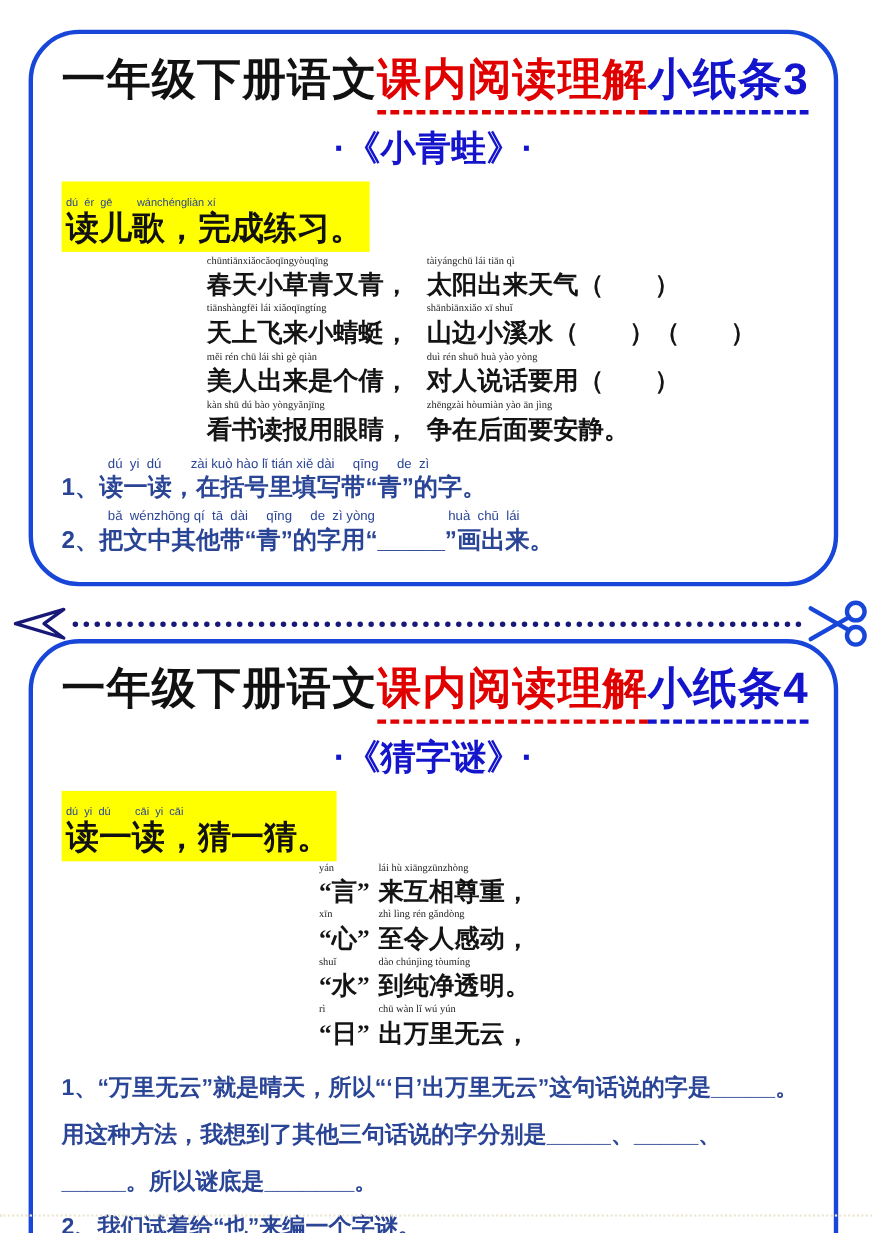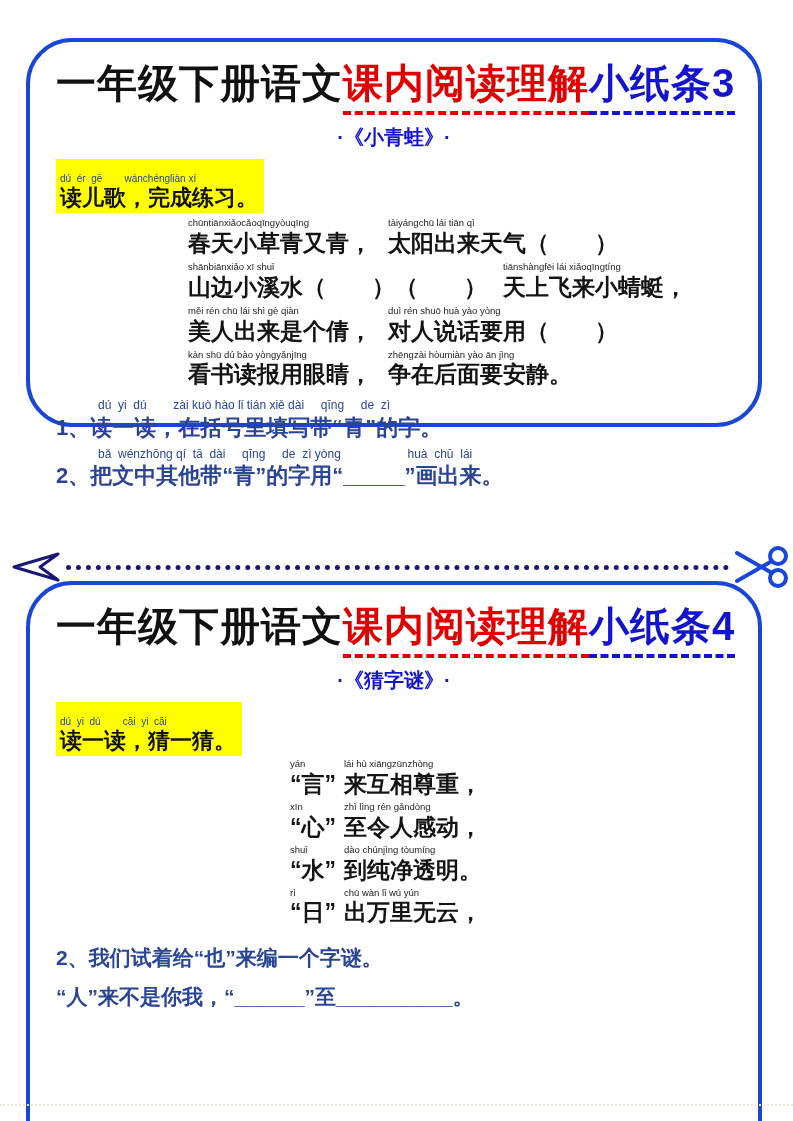--- a/index.html
+++ b/index.html
@@ -5,42 +5,42 @@
   html,body{margin:0;padding:0;}
   body{
     width:793px;height:1121px;background:#ffffff;position:relative;
     font-family:"Liberation Sans",sans-serif;color:#141414;overflow:hidden;
   }
   .card{
     position:absolute;left:26px;width:736px;background:#fff;
     border:4px solid #1846d8;border-radius:46px;box-sizing:border-box;
     padding:12px 26px 0 26px;
   }
-  #card1{top:27px;height:389px;margin-top:11px;}
+  #card1{top:27px;height:506px;}
   #card2{top:581px;height:600px;}
 
   .title{
     text-align:center;font-size:40px;font-weight:bold;letter-spacing:1px;
     line-height:1.15;margin-top:6px;white-space:nowrap;
   }
   .title .t-black{color:#111;}
   .title .t-red{color:#e00000;border-bottom:4px dashed #e00000;padding-bottom:5px;display:inline-block;}
   .title .t-blue{color:#1414cc;border-bottom:4px dashed #1414cc;padding-bottom:5px;display:inline-block;}
 
   .subtitle{
-    text-align:center;font-size:20px;font-weight:bold;color:#1414cc;margin-top:9px;
+    text-align:center;font-size:32px;font-weight:bold;color:#1414cc;margin-top:9px;
   }
 
   .instruction{
     display:inline-block;background:#ffff00;padding:14px 6px 3px 4px;margin-top:8px;
   }
   .instruction .py{font-size:10px;color:#2a4596;white-space:pre;line-height:1.2;}
-  .instruction .txt{font-size:22px;font-weight:bold;color:#111;line-height:1.15;}
+  .instruction .txt{font-size:30px;font-weight:bold;color:#111;line-height:1.15;}
 
-  .poem{margin:4px 0 0 132px;}
+  .poem{margin:4px 0 0 132px;font-family:Liberation Serif, serif;}
   .poem-line{margin-bottom:2px;white-space:nowrap;}
   .seg{display:inline-block;vertical-align:bottom;margin-right:16px;}
   .seg .py{font-size:9.5px;color:#222;white-space:pre;line-height:1.25;}
   .seg .txt{font-size:23px;font-weight:600;color:#141414;line-height:1.3;}
 
   .q-list{margin-top:8px;}
   .q-item{margin-bottom:4px;}
   .q-item .py{font-size:12px;color:#2a4596;white-space:pre;padding-left:42px;line-height:1.3;}
   .q-item .txt{font-size:22px;font-weight:600;color:#2a4596;line-height:1.3;}
 
@@ -75,21 +75,21 @@
   <div class="instruction">
     <div class="py">dú  ér  gē        wánchéngliàn xí</div>
     <div class="txt">读儿歌，完成练习。</div>
   </div>
 
   <div class="poem">
     <div class="poem-line">
       <span class="seg"><div class="py">chūntiānxiǎocǎoqīngyòuqīng</div><div class="txt">春天小草青又青，</div></span><span class="seg"><div class="py">tàiyángchū lái tiān qì</div><div class="txt">太阳出来天气（　　）</div></span>
     </div>
     <div class="poem-line">
-      <span class="seg"><div class="py">shānbiānxiǎo xī shuǐ</div><div class="txt">山边小溪水（　　）（　　）</div></span><span class="seg"><div class="py">tiānshàngfēi lái xiǎoqīngtíng</div><div class="txt">天上飞来小蜻蜓，</div></span>
+      <span class="seg"><div class="py">tiānshàngfēi lái xiǎoqīngtíng</div><div class="txt">天上飞来小蜻蜓，</div></span><span class="seg"><div class="py">shānbiānxiǎo xī shuǐ</div><div class="txt">山边小溪水（　　）（　　）</div></span>
     </div>
     <div class="poem-line">
       <span class="seg"><div class="py">měi rén chū lái shì gè qiàn</div><div class="txt">美人出来是个倩，</div></span><span class="seg"><div class="py">duì rén shuō huà yào yòng</div><div class="txt">对人说话要用（　　）</div></span>
     </div>
     <div class="poem-line">
       <span class="seg"><div class="py">kàn shū dú bào yòngyǎnjīng</div><div class="txt">看书读报用眼睛，</div></span><span class="seg"><div class="py">zhēngzài hòumiàn yào ān jìng</div><div class="txt">争在后面要安静。</div></span>
     </div>
   </div>
 
   <div class="q-list">
@@ -137,19 +137,20 @@
     </div>
     <div class="poem-line">
       <span class="seg" style="margin-right:8px;"><div class="py">shuǐ</div><div class="txt">“水”</div></span><span class="seg"><div class="py">dào chúnjìng tòumíng</div><div class="txt">到纯净透明。</div></span>
     </div>
     <div class="poem-line">
       <span class="seg" style="margin-right:8px;"><div class="py">rì</div><div class="txt">“日”</div></span><span class="seg"><div class="py">chū wàn lǐ wú yún</div><div class="txt">出万里无云，</div></span>
     </div>
   </div>
 
   <div class="q2-block">
+    <p class="q2-para1">1、“万里无云”就是晴天，所以“‘日’出万里无云”这句话说的字是_____。用这种方法，我想到了其他三句话说的字分别是_____、_____、_____。所以谜底是_______。</p>
     <p class="q2-single">2、我们试着给“也”来编一个字谜。</p>
     <p class="q2-single">“人”来不是你我，“______”至__________。</p>
 
   </div>
 </div>
 
 <div class="bottom-dots"></div>
 
 </body></html>

